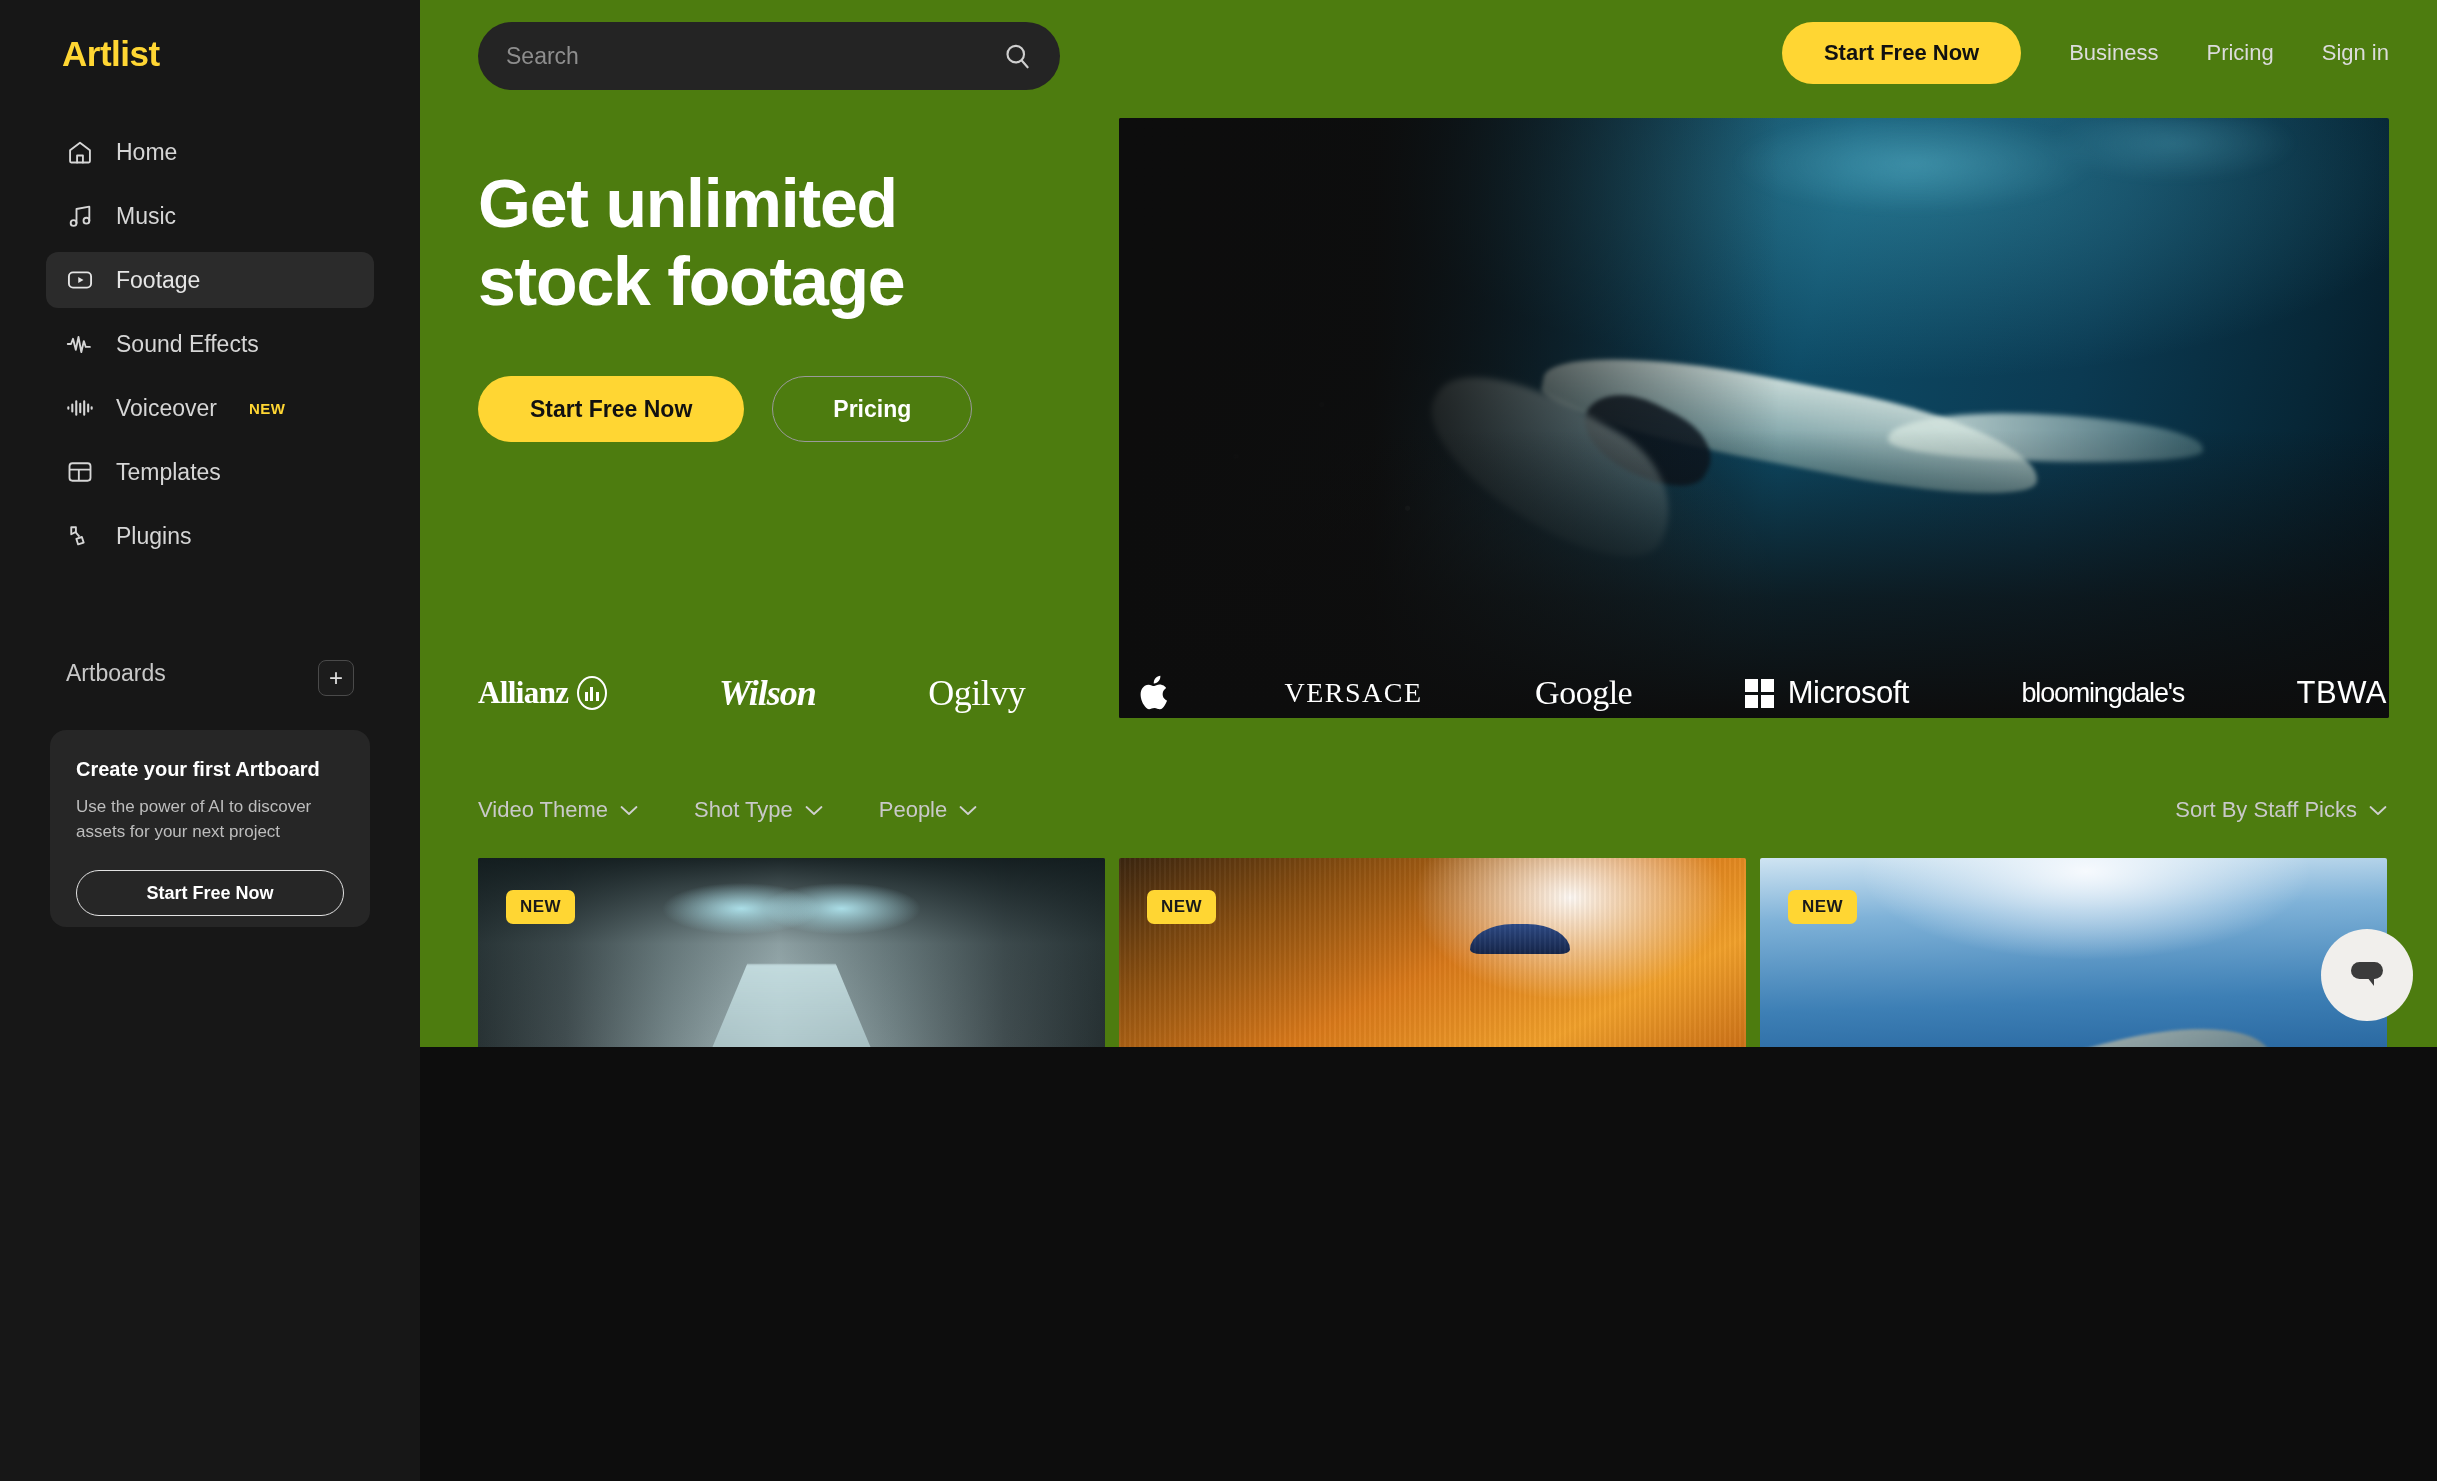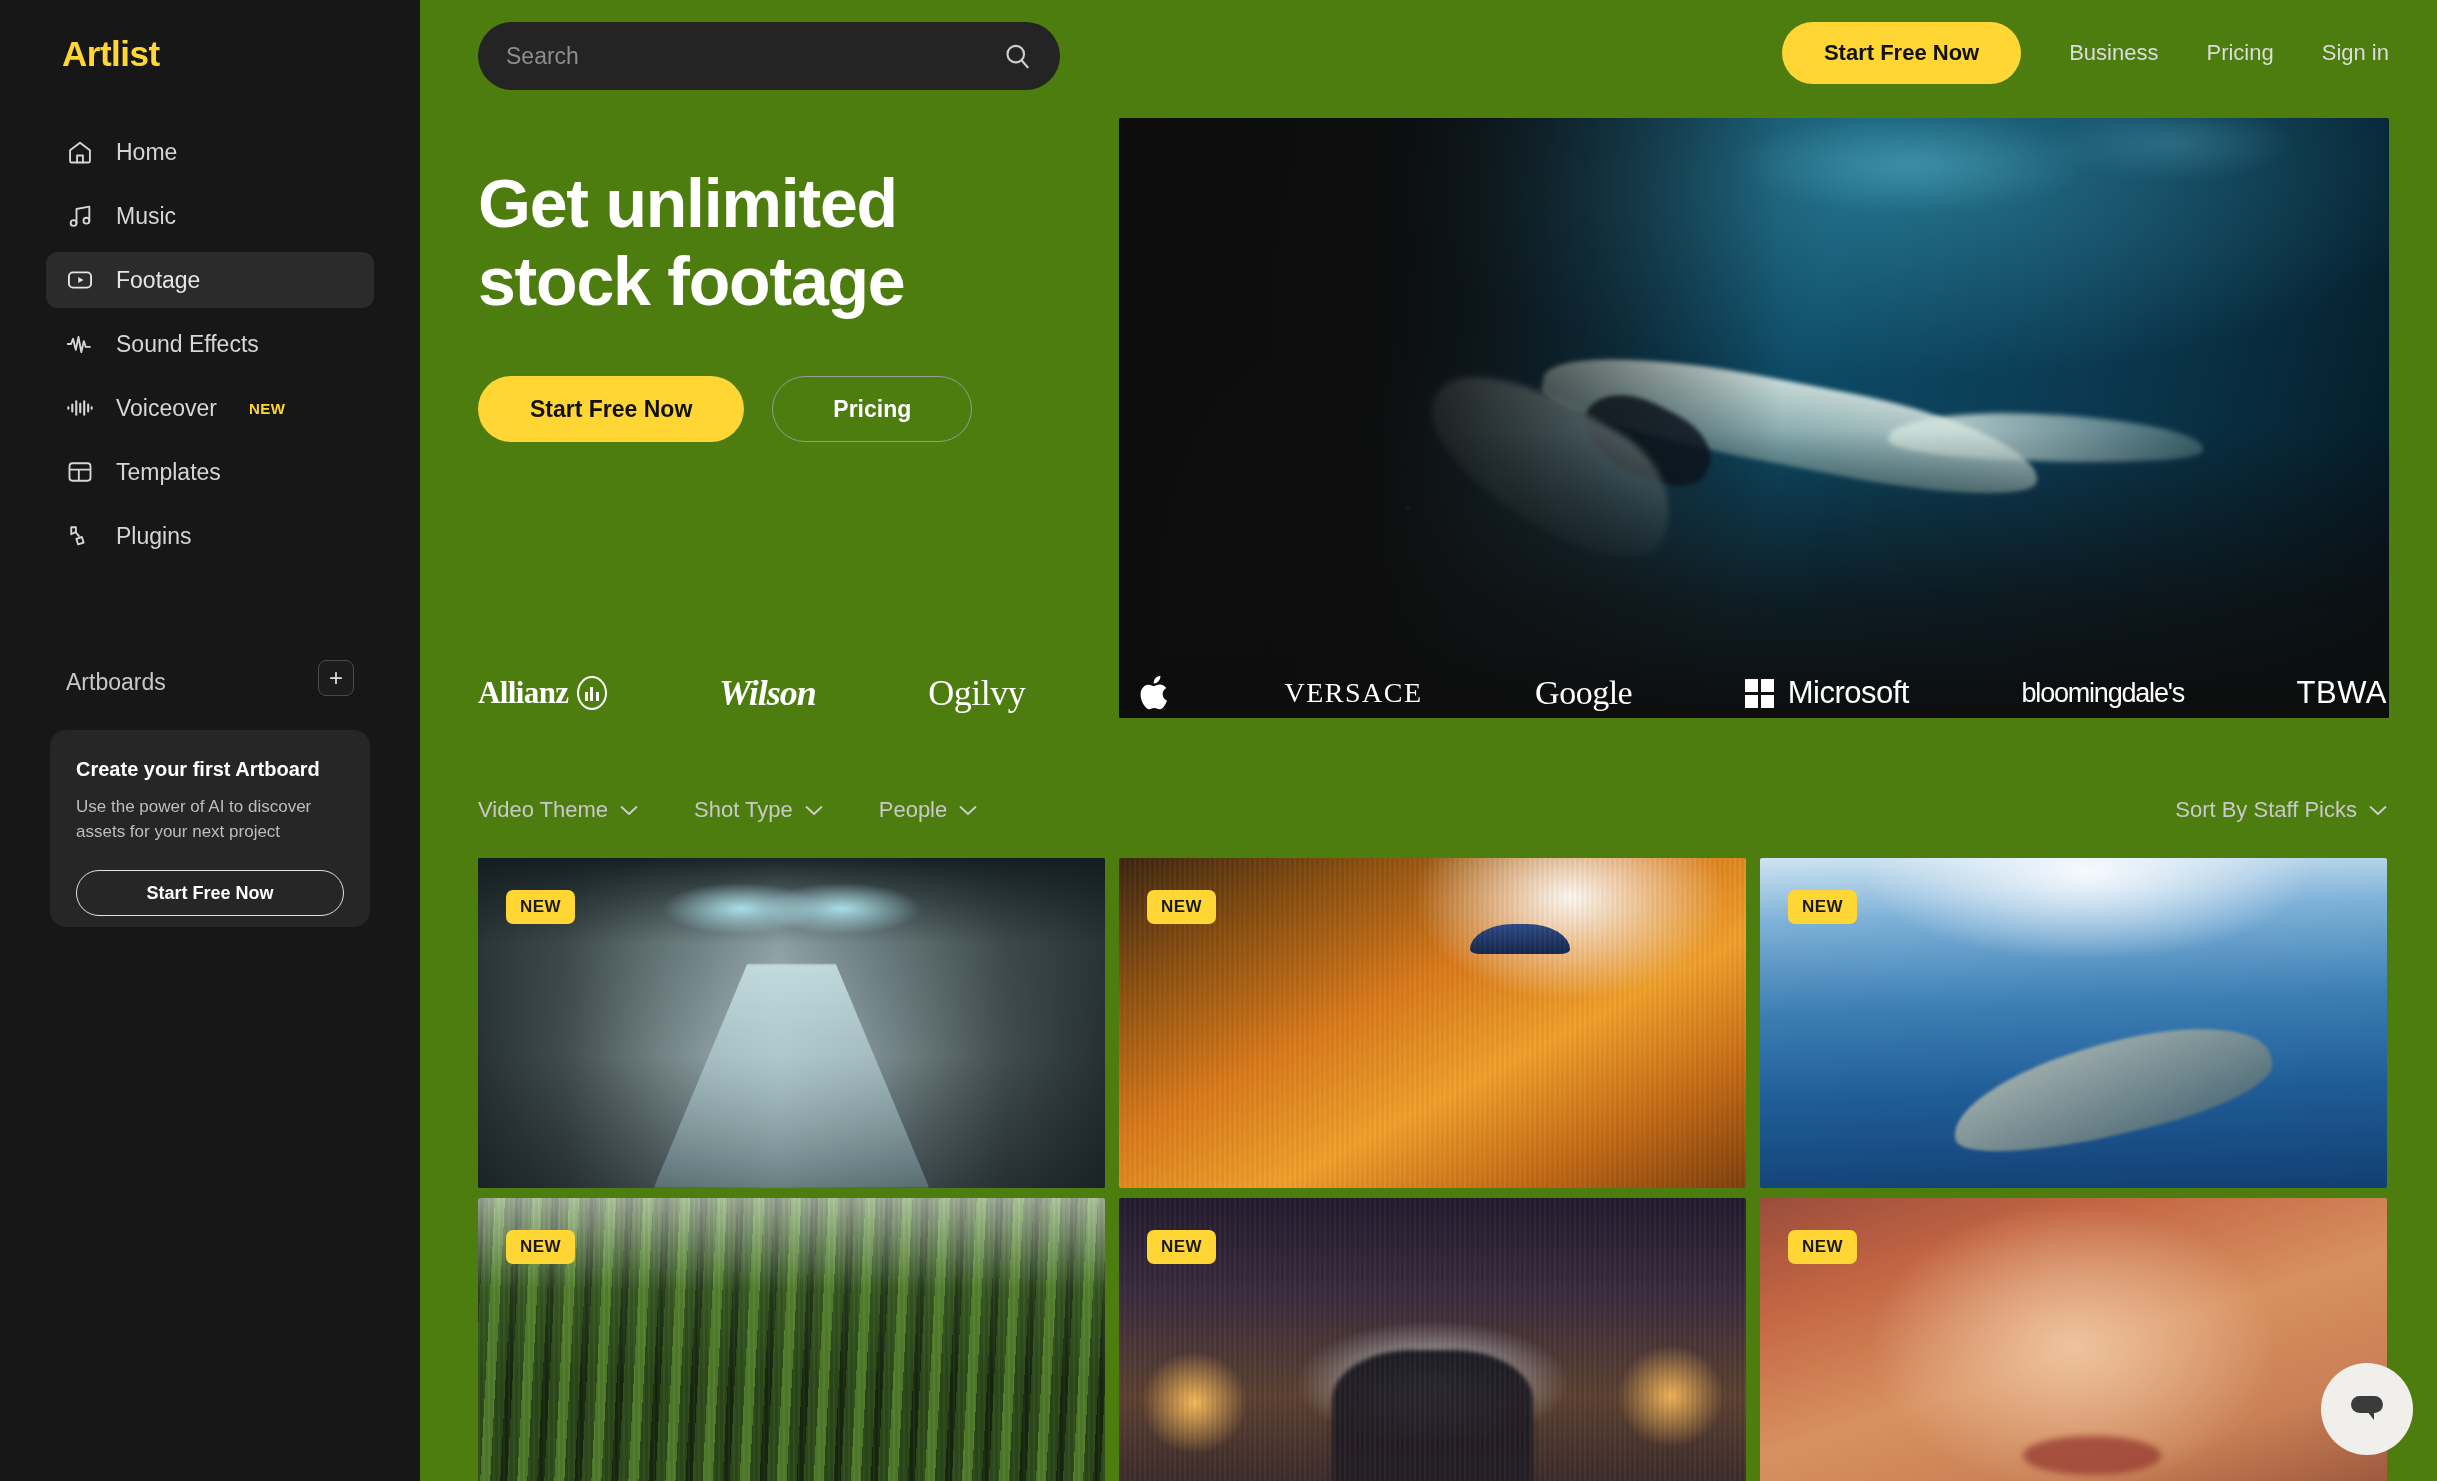--- a/index.html
+++ b/index.html
@@ -2,21 +2,21 @@
 <html><head>
 <meta charset="utf-8">
 <style>
   * { box-sizing: border-box; margin: 0; padding: 0; }
   html, body {
     width: 2437px; height: 1481px;
     background: #0d0d0d;
     font-family: "Liberation Sans", sans-serif;
     overflow: hidden;
   }
-  .app { position: relative; width: 2437px; height: 1481px; display: flex; }
+  .app { position: relative; width: 2437px; height: 1047px; display: flex; }
 
   
   .sidebar {
     width: 420px; height: 1481px; flex: 0 0 420px;
     background: #171717;
     padding: 0;
     position: relative;
   }
   .logo {
     margin: 34px 0 0 62px;
@@ -37,21 +37,21 @@
   .nav-icon svg { width: 28px; height: 28px; display: block; }
   .badge-new {
     background: transparent; color: #ffd633;
     font-size: 15px; font-weight: 700; letter-spacing: 0.5px;
     margin-left: 10px;
   }
   .nav-sep { height: 40px; }
 
   .artboards-head {
     margin: 48px 46px 0 46px; padding: 0 20px;
-    display: flex; align-items: flex-end; justify-content: space-between;
+    display: flex; align-items: flex-start; justify-content: space-between;
     color: #c8c8c8; font-size: 23px;
   }
   .plus-btn {
     width: 36px; height: 36px; border: 1px solid #4a4a4a; border-radius: 8px;
     display: flex; align-items: center; justify-content: center;
     color: #e0e0e0; font-size: 24px; line-height: 1; cursor: pointer;
     background: #1c1c1c;
   }
   .artboard-card {
     margin: 34px 50px 0 50px;

